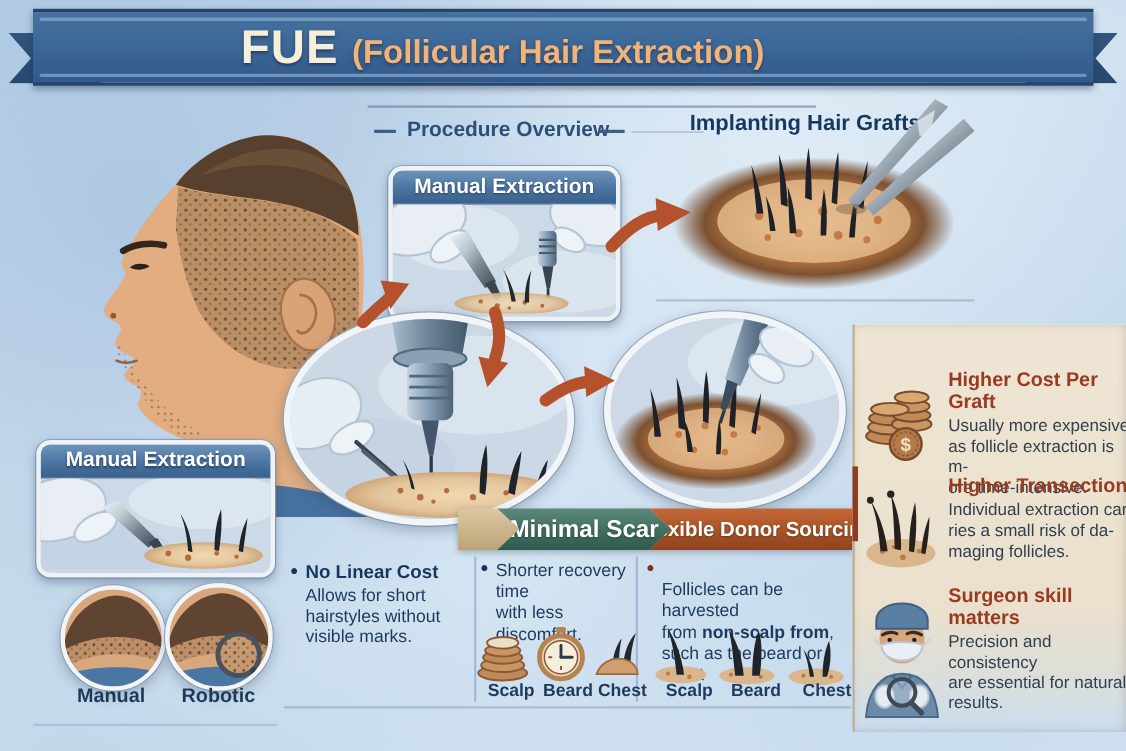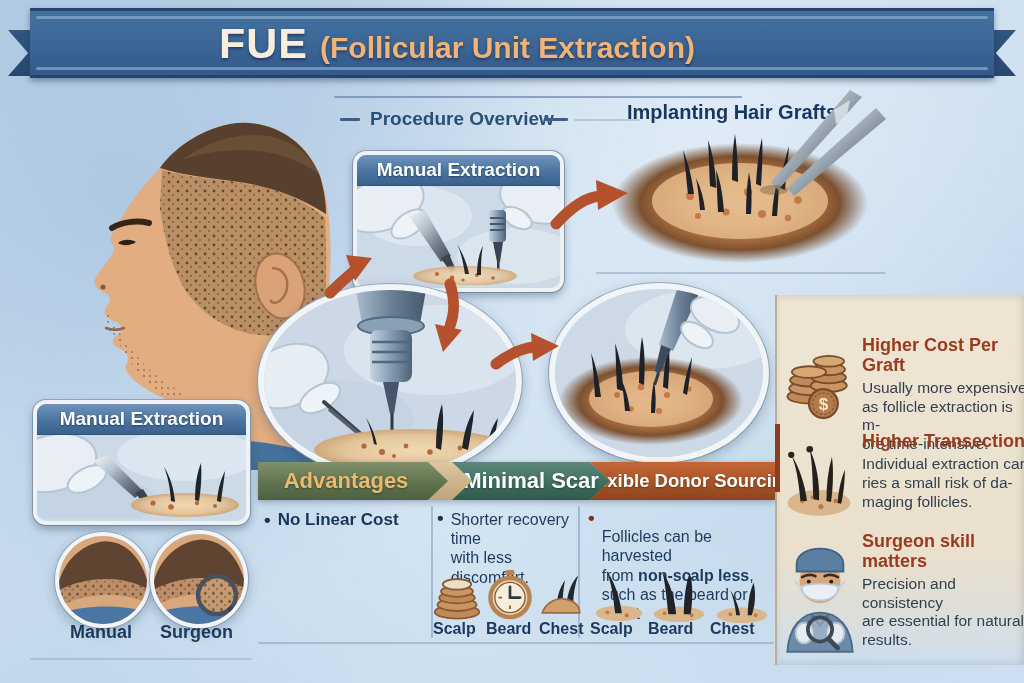--- a/index.html
+++ b/index.html
@@ -53,21 +53,21 @@
         clip-path:polygon(0 0,calc(100% - 20px) 0,100% 50%,calc(100% - 20px) 100%,0 100%,20px 50%);}
   .seg3{background:linear-gradient(180deg,#c46737 0%,#a85326 55%,#8e431e 100%);
         clip-path:polygon(0 0,100% 0,100% 100%,0 100%,20px 50%);}
   .sep-tan{background:linear-gradient(180deg,#dcc8a2 0%,#bda378 100%);
         clip-path:polygon(0 0,calc(100% - 20px) 0,100% 50%,calc(100% - 20px) 100%,0 100%);}
   
   .col-head{display:flex;align-items:flex-start;}
   .bullet{font-size:19px;line-height:1.1;margin-right:7px;font-weight:700;}
   .col-title{font-size:17px;font-weight:700;color:#17365c;line-height:1.15;}
   .col-body{font-size:16px;color:#1d3a5c;line-height:1.2;white-space:pre-line;margin-top:2px;}
-  .icon-label{font-size:16px;font-weight:600;color:#1d3a5c;text-align:left;}
+  .icon-label{font-size:16px;font-weight:600;color:#1d3a5c;text-align:right;}
   .vdivider{width:2px;background:rgba(135,165,198,.65);}
   
   .db-panel{
     background:linear-gradient(180deg,#eee5d4 0%,#eae0cd 70%,rgba(234,224,205,.55) 88%,rgba(234,224,205,0) 100%);
     border-left:2px solid #c0ad8d;box-shadow:-3px 0 8px rgba(60,50,35,.18) inset;
   }
   .db-ribbon{
     background:linear-gradient(180deg,#a2634a 0%,#7c4830 55%,#663824 100%);
     clip-path:polygon(0 50%,16px 0,100% 0,100% 100%,16px 100%);
     display:flex;align-items:center;box-shadow:0 3px 5px rgba(50,30,20,.4);
@@ -131,21 +131,21 @@
   <div class="abs thin-line" style="left:30px;top:658px;width:222px;opacity:.4;"></div>
 
   <div>
     <div class="abs ribbon-tail" style="left:8px;top:30px;width:84px;height:46px;clip-path:polygon(0 0,100% 0,100% 100%,0 100%,24% 50%);"></div>
     <div class="abs ribbon-tail" style="left:932px;top:30px;width:84px;height:46px;clip-path:polygon(0 0,100% 0,76% 50%,100% 100%,0 100%);"></div>
     <div class="abs banner-band" style="left:30px;top:8px;width:964px;height:64px;">
       <div class="abs banner-stripe" style="left:6px;top:5px;width:952px;height:3px;"></div>
       <div class="abs banner-stripe" style="left:6px;bottom:5px;width:952px;height:3px;"></div>
       <div class="banner-text">
         <span class="banner-main">FUE</span>
-        <span class="banner-sub">(Follicular Unit Extraction)</span>
+        <span class="banner-sub">(Follicular Hair Extraction)</span>
       </div>
     </div>
   </div>
 
   <div class="abs" style="left:340px;top:106px;width:300px;height:26px;">
     <div class="abs thin-line" style="left:0;top:12px;width:20px;height:3px;background:#3c5f88;"></div>
     <div class="abs lbl-navy" style="left:30px;top:2px;font-size:19px;color:#2b5078;">Procedure Overview</div>
     <div class="abs thin-line" style="left:204px;top:12px;width:24px;height:3px;background:#3c5f88;"></div>
     <div class="abs thin-line" style="left:234px;top:13px;width:66px;height:2px;opacity:.45;"></div>
   </div>
@@ -380,21 +380,21 @@
       <path d="M0,100 L0,88 C30,78 70,78 100,86 L100,100 Z" fill="#4a76a4"></path>
       <g>
         <circle cx="70" cy="68" r="21" fill="#c59a72"></circle>
         <circle cx="70" cy="68" r="21" fill="url(#dotB)"></circle>
         <circle cx="70" cy="68" r="21" fill="none" stroke="#49525c" stroke-width="5"></circle>
         <line x1="85" y1="84" x2="99" y2="99" stroke="#39424c" stroke-width="7" stroke-linecap="round"></line>
       </g>
     </svg>
   </div>
   <div class="abs icon-label" style="left:70px;top:622px;width:62px;font-size:18px;">Manual</div>
-  <div class="abs icon-label" style="left:160px;top:622px;width:72px;font-size:18px;">Surgeon</div>
+  <div class="abs icon-label" style="left:160px;top:622px;width:72px;font-size:18px;">Robotic</div>
 
   <svg class="abs arrow-svg" style="left:0;top:0;" width="1024" height="683" viewBox="0 0 1024 683">
     <g>
       <path d="M556,224 C574,204 588,197 600,196"></path>
       <polygon points="596,180 628,193 598,210"></polygon>
     </g>
     <g>
       <path d="M450,284 C455,300 455,312 450,326"></path>
       <polygon points="435,324 462,330 443,352"></polygon>
     </g>
@@ -404,39 +404,39 @@
     </g>
     <g>
       <path d="M330,293 C340,283 348,276 354,271"></path>
       <polygon points="346,255 372,258 355,281"></polygon>
     </g>
   </svg>
 
   <div class="abs" style="left:258px;top:462px;width:517px;height:38px;filter:drop-shadow(0 2px 3px rgba(40,60,80,.35));">
     <div class="chev sep-tan" style="left:158px;width:58px;"></div>
     <div class="chev sep-tan" style="left:308px;width:58px;"></div>
-    <div class="chev seg1" style="left:0;width:190px;">
-      <span class="chev-txt" style="font-size:22px;color:#edb96e;padding-right:14px;">Advantages</span>
-    </div>
     <div class="chev seg2" style="left:194px;width:158px;">
       <span class="chev-txt" style="font-size:22px;color:#fff;">Minimal Scar</span>
     </div>
     <div class="chev seg3" style="left:332px;width:185px;">
       <span class="chev-txt" style="font-size:18.5px;color:#fff;padding-left:10px;">Flexible Donor Sourcing</span>
     </div>
   </div>
 
   <div class="abs vdivider" style="left:431px;top:506px;height:132px;"></div>
   <div class="abs vdivider" style="left:578px;top:506px;height:132px;"></div>
 
   <div class="abs" style="left:264px;top:510px;width:162px;">
     <div class="col-head">
       <span class="bullet" style="color:#17365c;">•</span>
       <div>
         <div class="col-title">No Linear Cost</div>
+        <div class="col-body">Allows for short
+hairstyles without
+visible marks.</div>
       </div>
     </div>
   </div>
 
   <div class="abs" style="left:437px;top:508px;width:140px;">
     <div class="col-head">
       <span class="bullet" style="color:#17365c;">•</span>
       <div>
         <div class="col-body">Shorter recovery time
 with less discomfort.</div>
@@ -469,21 +469,21 @@
     <span class="icon-label" style="width:53px;">Scalp</span>
     <span class="icon-label" style="width:53px;">Beard</span>
     <span class="icon-label" style="width:49px;">Chest</span>
   </div>
 
   <div class="abs" style="left:588px;top:508px;width:186px;">
     <div class="col-head">
       <span class="bullet" style="color:#8a2a18;">•</span>
       <div class="col-body" style="margin-top:0;font-size:16px;">
         <span>Follicles can be harvested
-from </span><b>non-scalp less</b><span>,
+from </span><b>non-scalp from</b><span>,
 such as the beard or chest</span>
       </div>
     </div>
   </div>
   <div class="abs" style="left:590px;top:565px;display:flex;align-items:flex-end;">
     <svg width="58" height="58" viewBox="0 0 60 60">
       <ellipse cx="30" cy="50" rx="24" ry="8" fill="#d9b68c"></ellipse>
       <g fill="#bf7a46">
           <circle cx="18" cy="49" r="2"></circle>
           <circle cx="38" cy="52" r="2.2"></circle>

